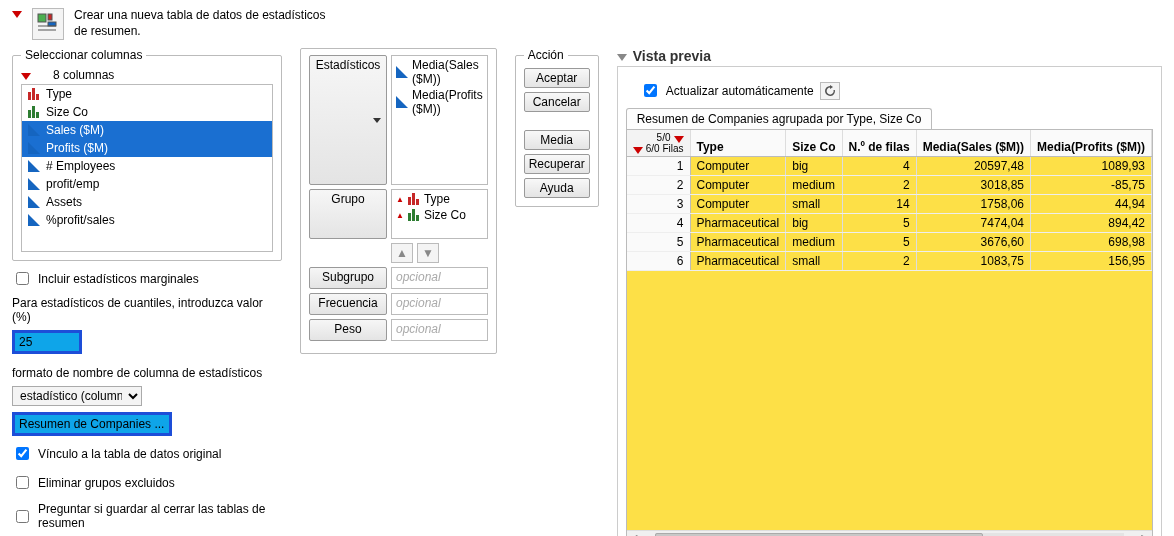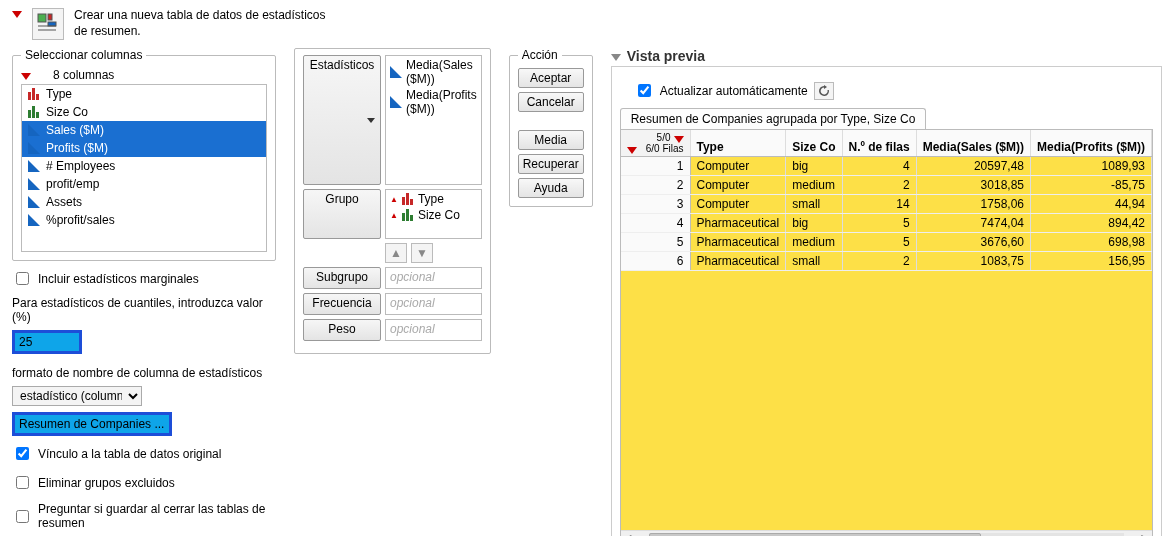--- a/index.html
+++ b/index.html
@@ -402,21 +402,21 @@
         </div>
         <div class="preview-table-wrap">
           <table class="pv" id="pv-table">
             <thead>
               <tr>
                 <th class="corner" rowspan="2" style="width:70px">
                   <div style="display:flex;justify-content:flex-end;align-items:center;gap:3px">
                       <span>5/0</span>
                       <span class="disclosure" style="border-top-color:#c00"></span>
                     </div>
-                  <div style="display:flex;justify-content:space-between;align-items:center;gap:9px">
+                  <div style="display:flex;justify-content:space-between;align-items:center;gap:3px">
                       <span class="disclosure" style="border-top-color:#c00"></span>
                       <span>6/0 Filas</span>
                     </div>
                 </th>
               </tr>
               <tr id="pv-head-row">
                   <th>Type</th>
                   <th>Size Co</th>
                   <th style="text-align: center;">N.º de filas</th>
                   <th style="text-align: right;">Media(Sales ($M))</th>

